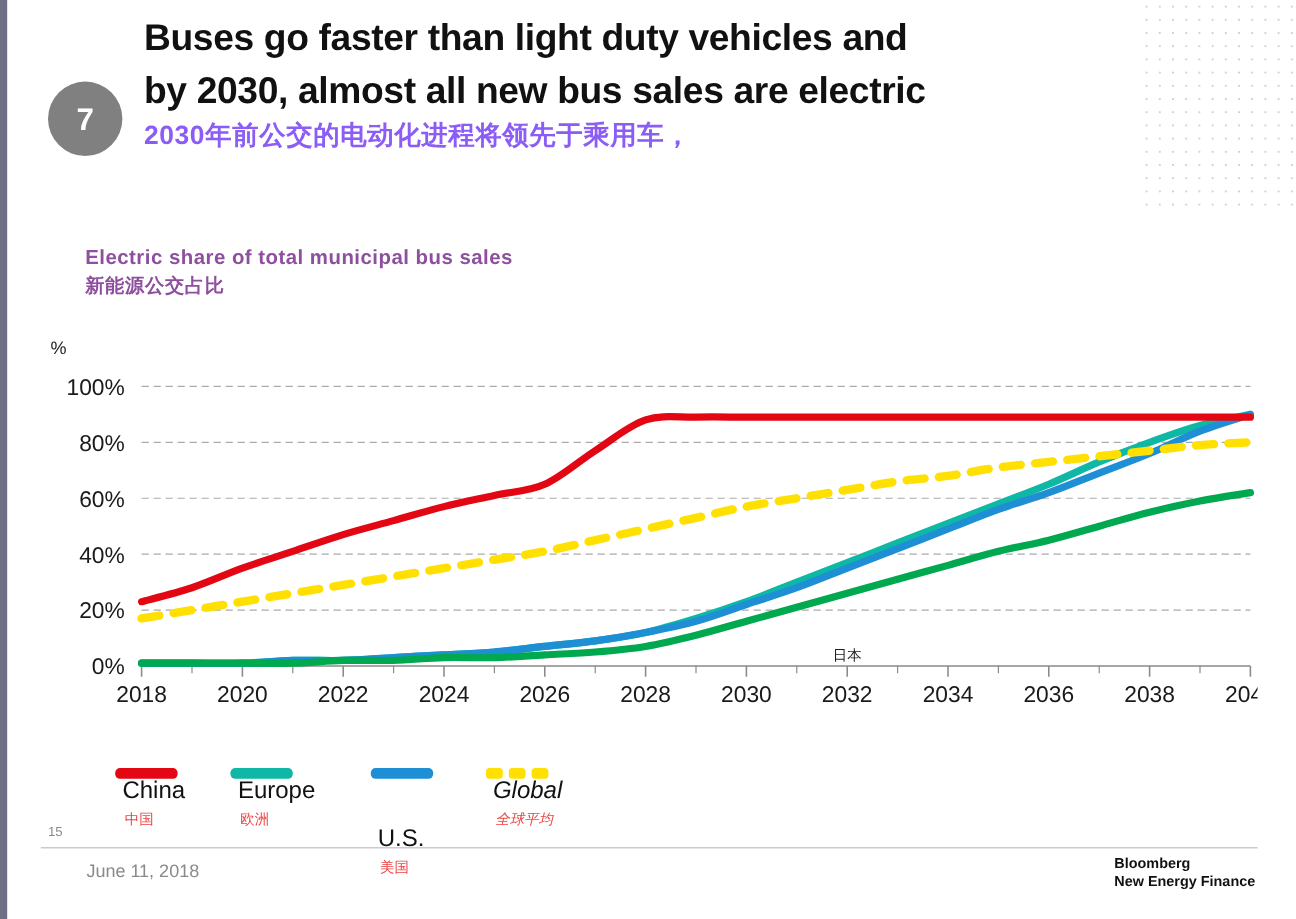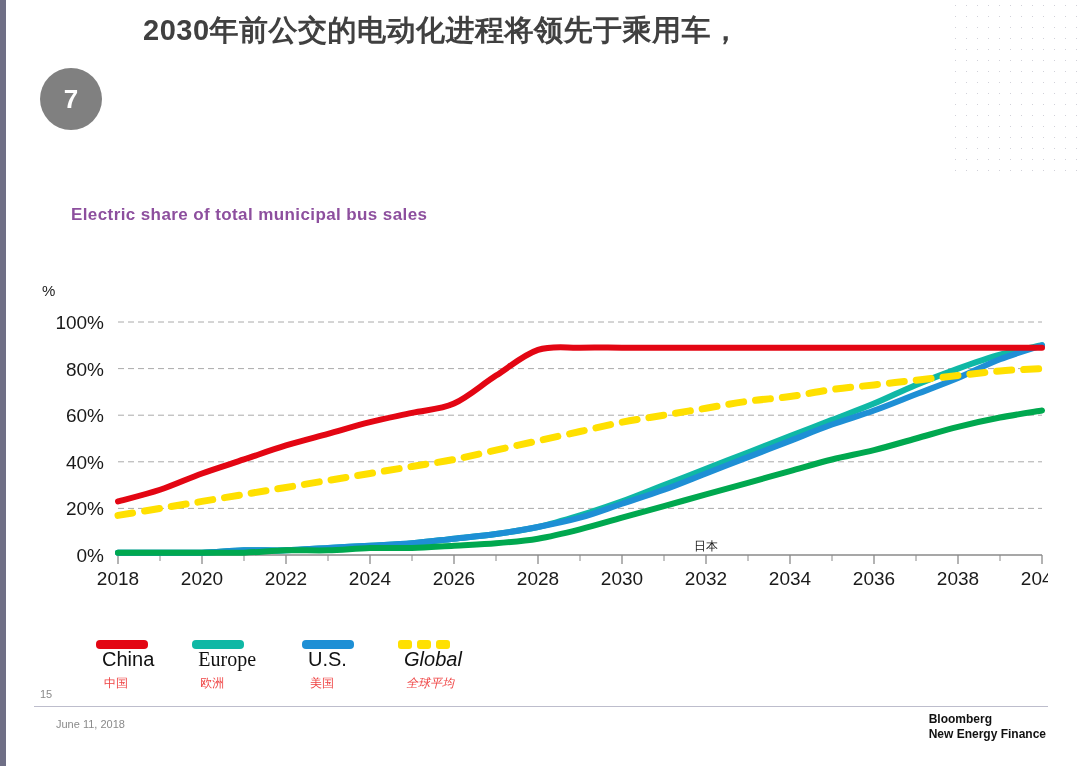--- a/index.html
+++ b/index.html
@@ -37,22 +37,22 @@
   }
   
   .title-block {
     position:absolute; left:120px; top:10px; width:890px;
   }
   .title-en {
     font-size:31px; font-weight:bold; color:#111111;
     line-height:1.42; letter-spacing:-0.3px;
   }
   .title-zh {
-    font-size:29px; font-weight:bold; color:#404040;
-    line-height:1.40; letter-spacing:0.5px;margin-left:23px;
+    font-size:22px; font-weight:bold; color:#8b5cf6;
+    line-height:1.40; letter-spacing:0.5px;
   }
   
   .subtitle {
     position:absolute; left:34px; top:205px;margin-left:37px;
   }
   .subtitle-en {
     font-size:17px; font-weight:bold; color:#8d4f9e;
     letter-spacing:.4px;
   }
   .subtitle-zh {
@@ -108,43 +108,46 @@
   
   .footer-rule {
     position:absolute; left:34px; top:706px; width:1014px; height:1px;
     background:#bdbdcc;
   }
   .footer-page {
     position:absolute; left:40px; top:688px;
     font-size:11px; font-weight:normal; color:#8a8a8a;
   }
   .footer-date {
-    position:absolute; left:56px; top:718px;
-    font-size:11px; color:#8a8a8a;
+    position:absolute; left:72px; top:718px;
+    font-size:15px; color:#8a8a8a;
   }
   .brand {
     position:absolute; right:34px; top:712px;
     text-align:left; line-height:1.25;
   }
   .brand div { font-size:12px; font-weight:bold; color:#111111; }
 </style>
 </head>
 <body>
 
 <div class="left-bar"></div>
 <div class="dot-grid"></div>
 
 <div class="badge">7</div>
 
 <div class="title-block">
+  <div class="title-en">Buses go faster than light duty vehicles and</div>
+  <div class="title-en">by 2030, almost all new bus sales are electric</div>
   <div class="title-zh">2030年前公交的电动化进程将领先于乘用车，</div>
 </div>
 
 <div class="subtitle">
   <div class="subtitle-en">Electric share of total municipal bus sales</div>
+  <div class="subtitle-zh">新能源公交占比</div>
 </div>
 
 <div class="chart-wrap">
   <div class="axis-unit">%</div>
   <svg class="plot-svg" id="plot" width="1014" height="320">
       <text x="70" y="280" class="ylabel">0%</text>
       <line x1="84" y1="226.4" x2="1008" y2="226.4" stroke="#aaaaaa" stroke-width="1" stroke-dasharray="6 4"></line>
       <text x="70" y="233.4" class="ylabel">20%</text>
       <line x1="84" y1="179.8" x2="1008" y2="179.8" stroke="#aaaaaa" stroke-width="1" stroke-dasharray="6 4"></line>
       <text x="70" y="186.8" class="ylabel">40%</text>
@@ -200,28 +203,28 @@
 </div>
 
 <div class="legend" id="legend">
     <div class="legend-item">
       <span class="legend-swatch" style="background: rgb(227, 6, 19);"></span>
       <span class="legend-text">
         <div class="legend-en">China</div>
         <div class="legend-zh">中国</div>
       </span>
     </div>
-    <div class="legend-item" style="margin-left: 38px; font-family: Liberation Serif, serif;">
+    <div class="legend-item" style="margin-left: 38px;">
       <span class="legend-swatch" style="background: rgb(15, 184, 165);"></span>
       <span class="legend-text">
         <div class="legend-en">Europe</div>
         <div class="legend-zh">欧洲</div>
       </span>
     </div>
-    <div class="legend-item" style="margin-left: 46px;">
+    <div class="legend-item" style="margin-left: 46px; gap: 40px;">
       <span class="legend-swatch" style="background: rgb(30, 143, 213);"></span>
       <span class="legend-text">
         <div class="legend-en">U.S.</div>
         <div class="legend-zh">美国</div>
       </span>
     </div>
     <div class="legend-item" style="margin-left: 44px; font-style: italic;">
       <span class="legend-swatch dashed">
         <i style="background: rgb(255, 224, 0);"></i>
         <i style="background: rgb(255, 224, 0);"></i>

